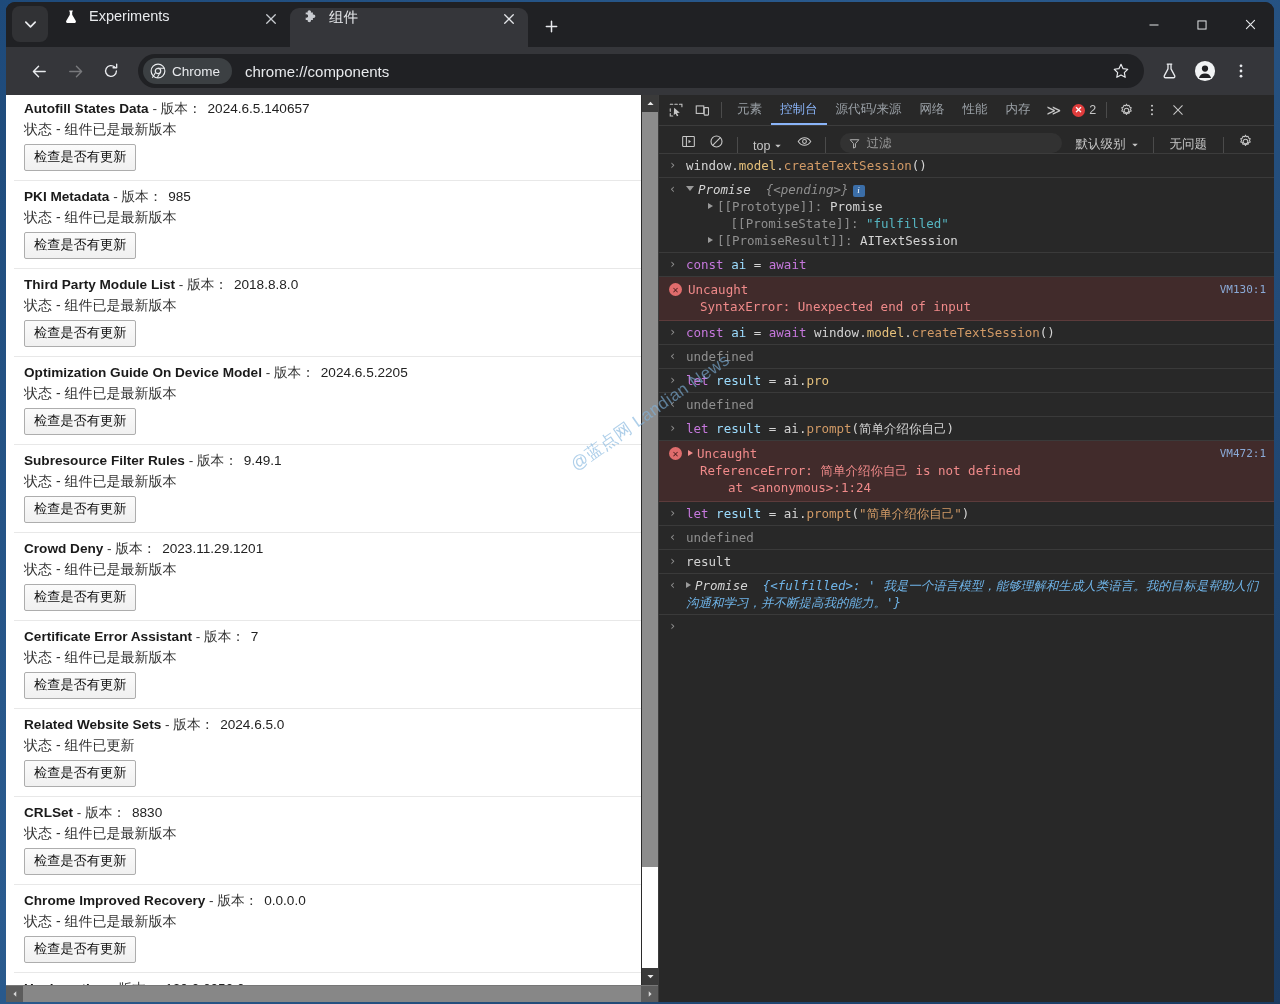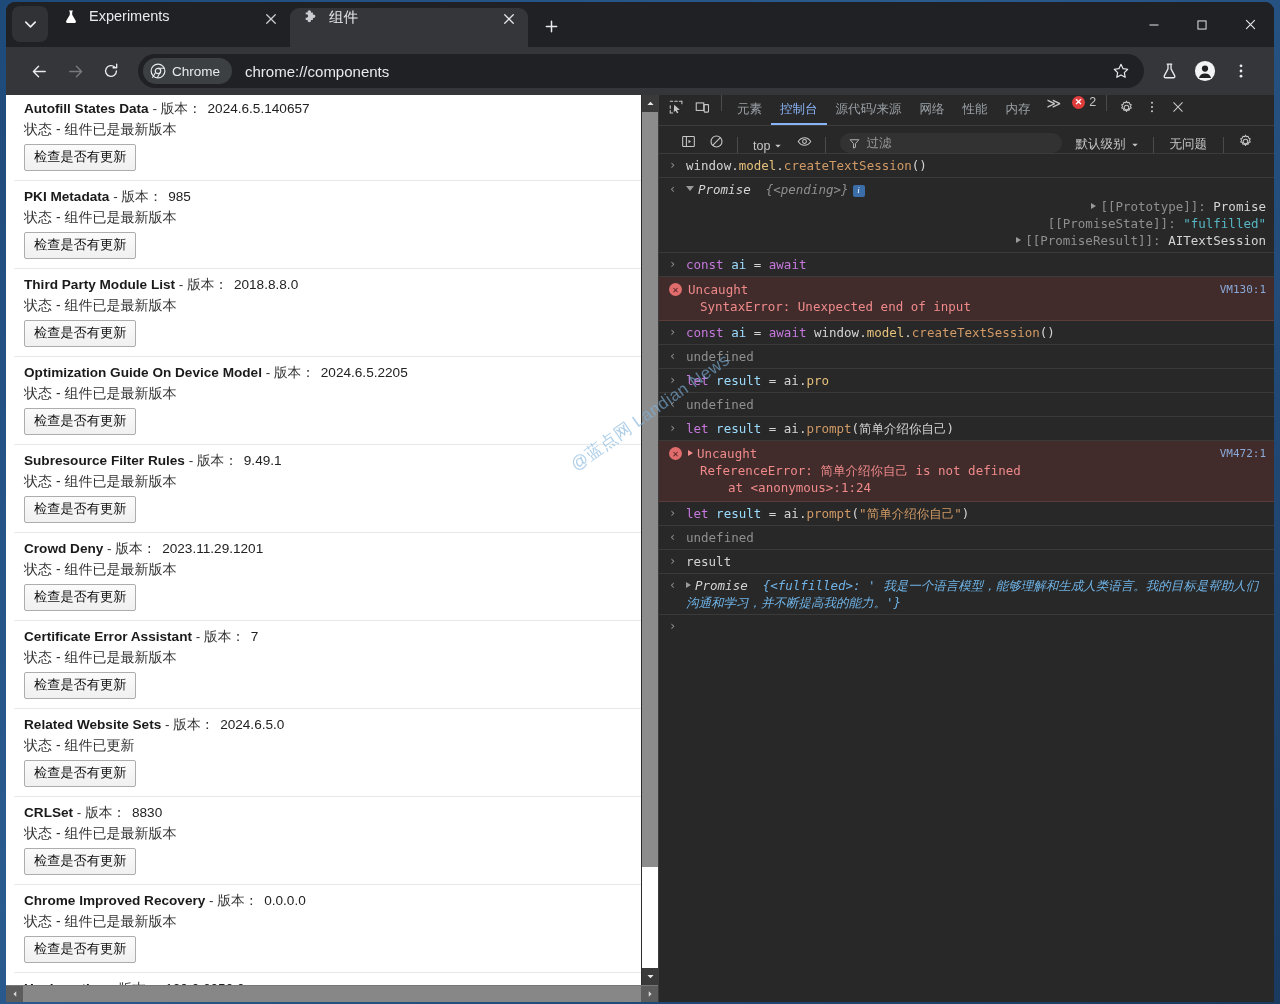--- a/index.html
+++ b/index.html
@@ -174,21 +174,21 @@
   .hs-track { flex: 1; background: #878787; position: relative; }
   .hs-thumb { position: absolute; left:0; top:0; bottom:0; width: 100%; background: #878787; }
 
   
   .devtools {
     flex: 1; background: #282828; display: flex; flex-direction: column;
     min-width: 0; border-left: 1px solid #3c3c3c;
   }
   .dt-tabbar {
     height: 31px; flex: none; background: #282828;
-    display: flex; align-items: flex-start; padding: 0 4px;
+    display: flex; align-items: center; padding: 0 4px;
     border-bottom: 1px solid #3c3c3c;
   }
   .dt-ic {
     width: 26px; height: 24px; display: flex;
     align-items: center; justify-content: center; cursor: pointer;
     flex: none;
   }
   .dt-vsep { width: 1px; height: 16px; background: #4b4b4b; margin: 0 6px; flex: none; }
   .dt-tab {
     height: 30px; padding: 0 9px; display: flex; align-items: center;
@@ -280,21 +280,21 @@
     width: 13px; height: 13px; border-radius: 50%; background: #e06c6c;
     color: #4a1f1f; font-size: 10px; font-weight: bold; flex: none;
     display: flex; align-items: center; justify-content: center;
     margin-right: 6px; margin-top: 2px;
   }
   .err-text { color: #f08a8a; flex: 1; min-width: 0; }
   .err-link {
     color: #8aa9d6; font-size: 11px;
     flex: none; margin-left: 26px; cursor: pointer;
   }
-  .indent1 { padding-left: 22px; text-align: right; }
+  .indent1 { padding-left: 22px; }
 
   
   .watermark {
     position: absolute; left: 560px; top: 455px;
     transform: rotate(-35deg); transform-origin: left top;
     color: #7fb3dd; opacity: .62; font-size: 17px;
     font-family: "Liberation Sans", sans-serif; white-space: nowrap;
     pointer-events: none; z-index: 40; letter-spacing: .5px;
   }
 </style>

